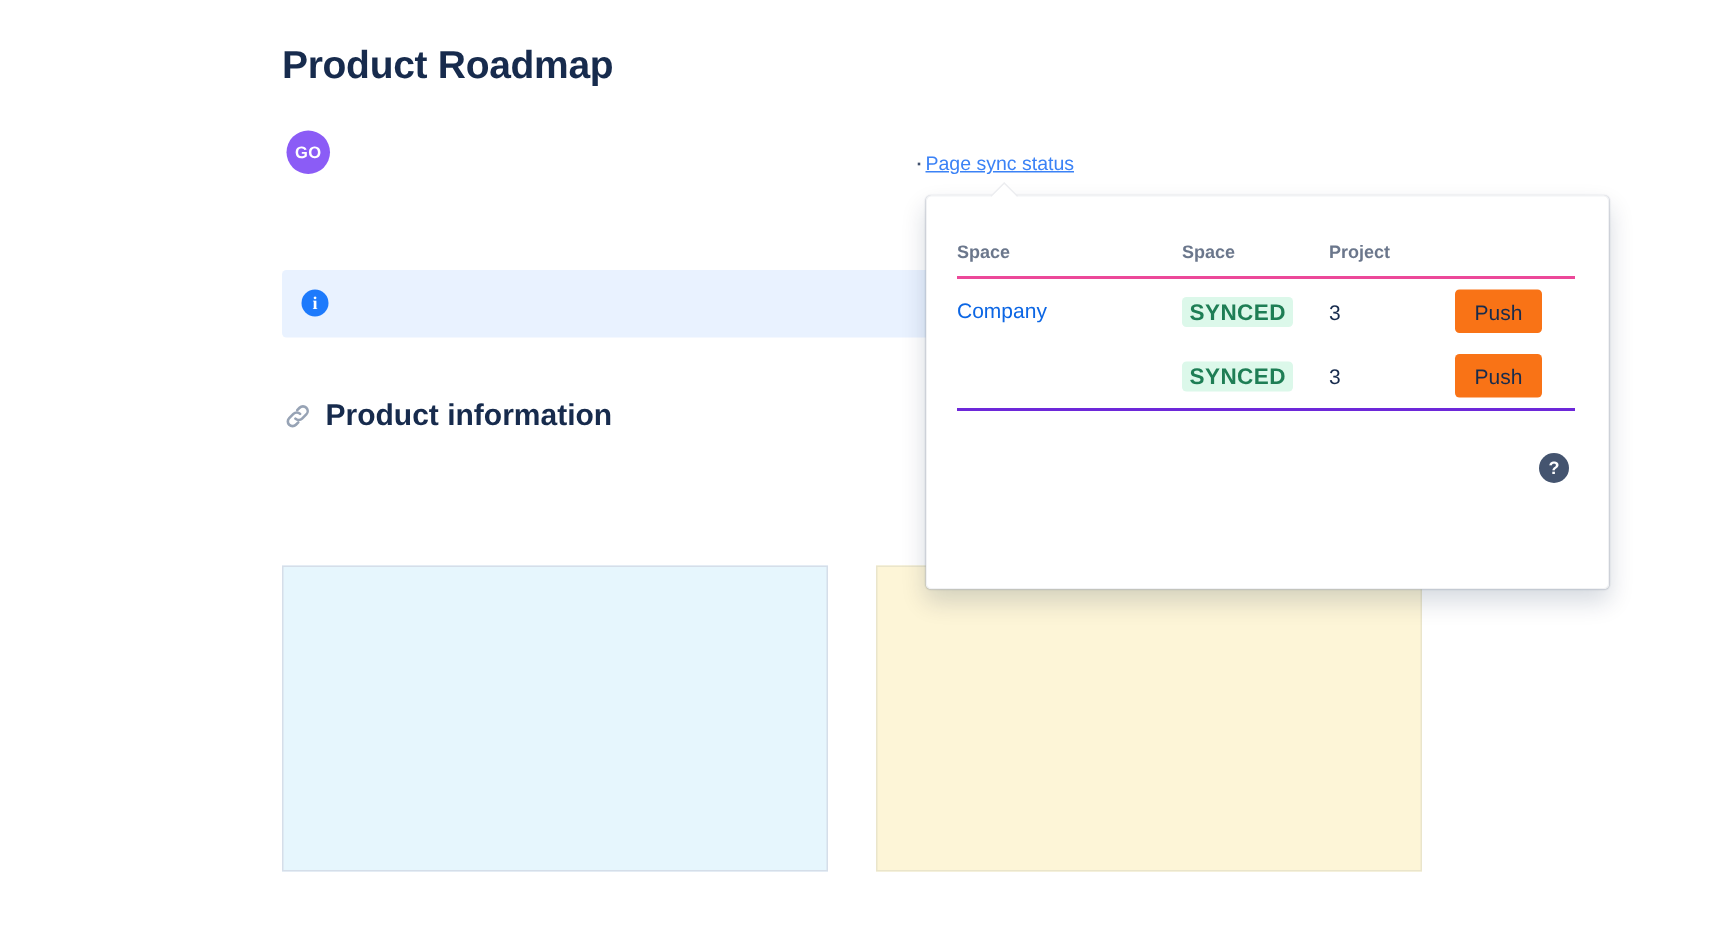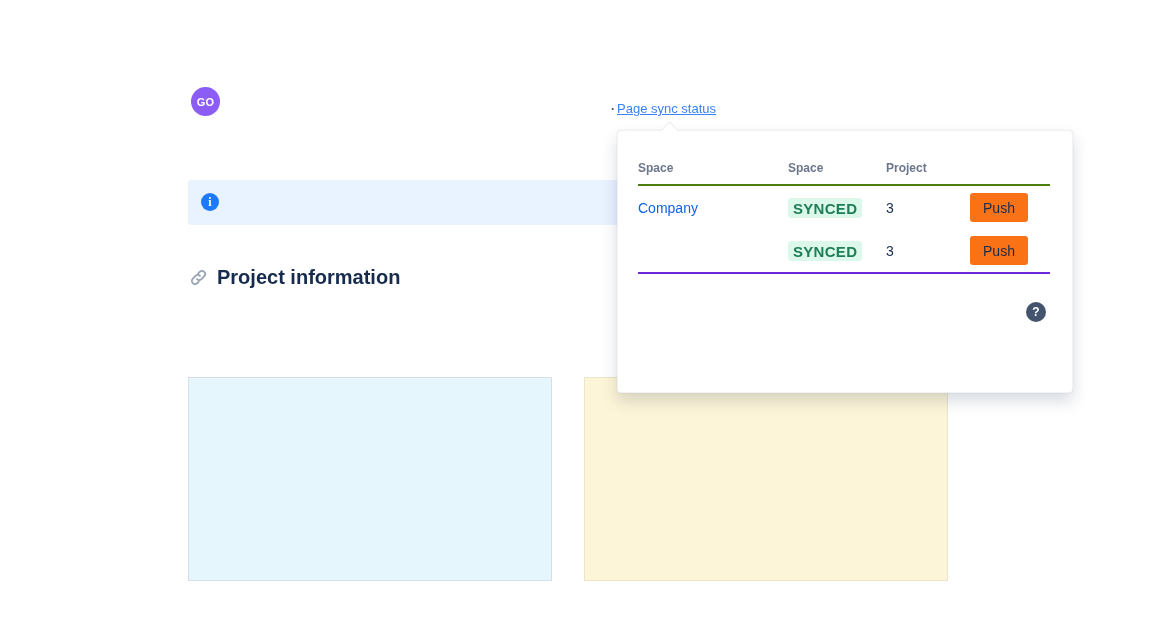--- a/index.html
+++ b/index.html
@@ -64,21 +64,21 @@
   .popup-caret {
     position:absolute; left:45px; top:-7px; width:13px; height:13px;
     background:#ffffff; transform:rotate(45deg);
     border-left:1px solid rgba(9,30,66,0.08);
     border-top:1px solid rgba(9,30,66,0.08);
   }
   .popup-table { position:absolute; left:20px; right:22px; top:20px; }
   .t-head, .t-row {
     display:grid; grid-template-columns:150px 98px 84px 1fr; align-items:center;
   }
-  .t-head { height:35px; border-bottom:2px solid #4d7c0f; }
+  .t-head { height:35px; border-bottom:2px solid #ec4899; }
   .t-head span { font-size:12px; font-weight:600; color:#6B778C; }
   .t-row { height:43px; }
   .t-body { border-bottom:2px solid #6d28d9; }
   .space-link { font-size:14px; color:#0C66E4; text-decoration:none; cursor:pointer; }
   .space-placeholder {
     width:121px; height:24px; border-radius:12px; background:#F7F8F9; margin-left:-2px;
   }
   .status-badge {
     display:inline-block; padding:3px 5px 2px; border-radius:3px;
     background:#DCF8EA; color:#1E7E55;
@@ -95,20 +95,21 @@
     border-radius:50%; background:#44546F; color:#ffffff; border:none;
     display:flex; align-items:center; justify-content:center;
     font-size:12px; font-weight:800; cursor:pointer; font-family:inherit;
   }
 </style>
 </head>
 <body>
 
 <div class="page">
 
+  <h1 class="page-title">Product Roadmap</h1>
 
   <div class="avatar">
     <span>GO</span>
   </div>
 
   <div class="byline-sync">
     <span class="byline-bullet">·</span>
     <a class="sync-link">Page sync status</a>
   </div>
 
@@ -118,21 +119,21 @@
     </span>
   </div>
 
   <div class="section-heading">
     <span>
       <svg class="link-icon" viewBox="0 0 24 24">
         <path d="M10.2 13.8a3.6 3.6 0 0 0 5.1 0l3.2-3.2a3.6 3.6 0 0 0-5.1-5.1l-1.8 1.8" fill="none" stroke="#97A3B5" stroke-width="2" stroke-linecap="round"></path>
         <path d="M13.8 10.2a3.6 3.6 0 0 0-5.1 0l-3.2 3.2a3.6 3.6 0 0 0 5.1 5.1l1.8-1.8" fill="none" stroke="#97A3B5" stroke-width="2" stroke-linecap="round"></path>
       </svg>
     </span>
-    <span class="section-heading-label">Project information</span>
+    <span class="section-heading-label">Product information</span>
   </div>
 
   <div class="box box-blue"></div>
   <div class="box box-yellow"></div>
 
   <div class="sync-popup">
     <div class="popup-caret"></div>
 
     <div class="popup-table">
       <div class="t-head">

